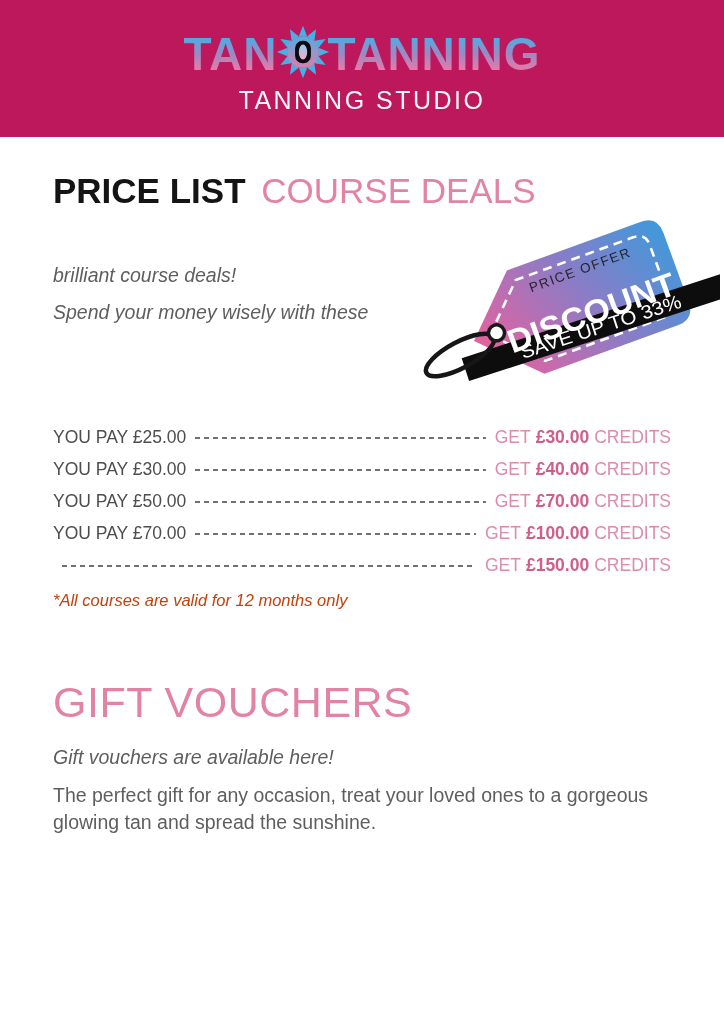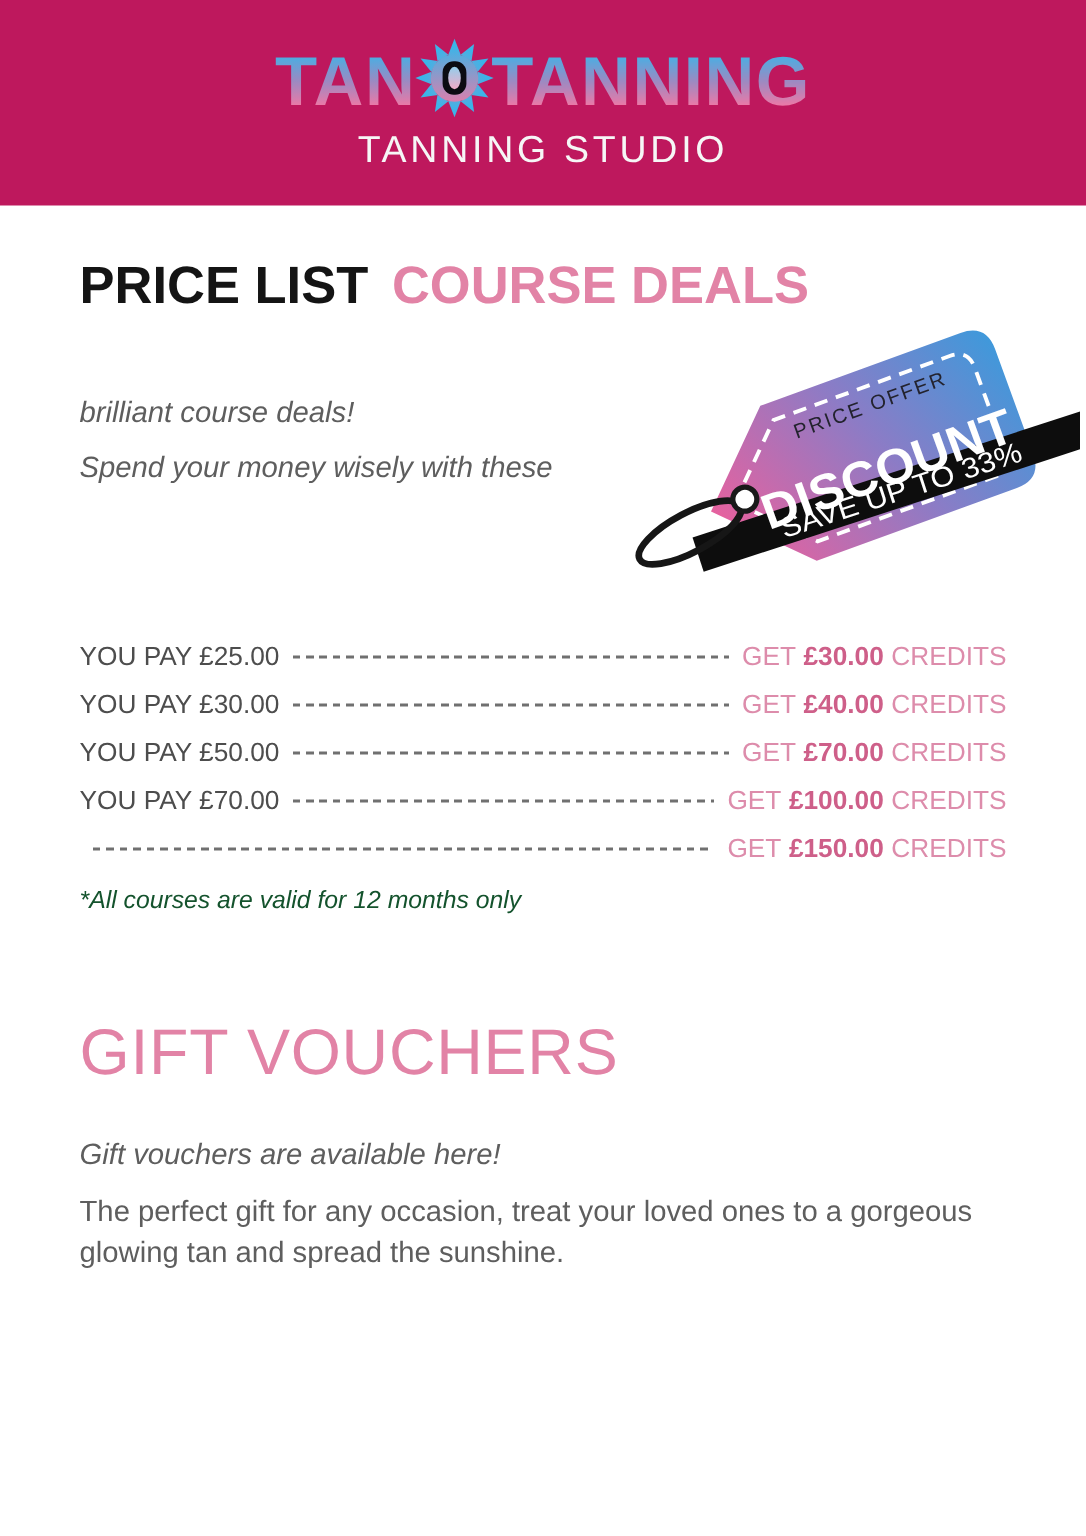--- a/index.html
+++ b/index.html
@@ -49,21 +49,21 @@
   .main { position: relative; padding: 0 53px; }
 
   .page-title {
     margin: 33px 0 0 0;
     font-size: 35px;
     line-height: 41px;
     letter-spacing: 0px;
     white-space: nowrap;
   }
   .title-primary { color: #141414; font-weight: 700; }
-  .title-secondary { color: #e283a6; font-weight: 700; margin-left: 6px; }
+  .title-secondary { color: #e283a6; font-weight: 400; margin-left: 6px; }
 
   .intro {
     margin-top: 46px;
     font-style: italic;
     font-size: 19.5px;
     line-height: 37px;
     color: #5e5e5e;
   }
 
   .tag-wrap {
@@ -92,35 +92,35 @@
     transform: translateY(1px);
     background: repeating-linear-gradient(90deg, #707070 0 5px, transparent 5px 9px);
   }
   .deal-get, .deal-credits { white-space: nowrap; color: #dd8cab; }
   .deal-amount { white-space: nowrap; color: #ce5f89; font-weight: 700; margin: 0 5px; }
   .deal-get { margin-right: 0; }
   .footnote {
     margin-top: 10px;
     font-style: italic;
     font-size: 16.5px;
-    color: #14532d;
+    color: #c2410c;
   }
 
   
   .gift { margin-top: 72px; }
   .gift-heading {
     margin: 0;
     font-size: 43px;
     line-height: 40px;
     font-weight: 400;
     color: #e283a6;
     letter-spacing: 0.5px;
   }
   .gift-line1 {
-    margin-top: 37px;
+    margin-top: 24px;
     font-style: italic;
     font-size: 19.5px;
     color: #5e5e5e;
   }
   .gift-para {
     margin-top: 13px;
     font-size: 19.5px;
     line-height: 27px;
     color: #5e5e5e;
     max-width: 620px;

